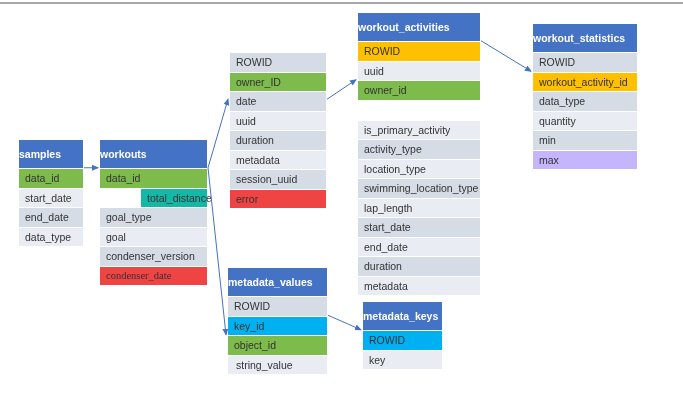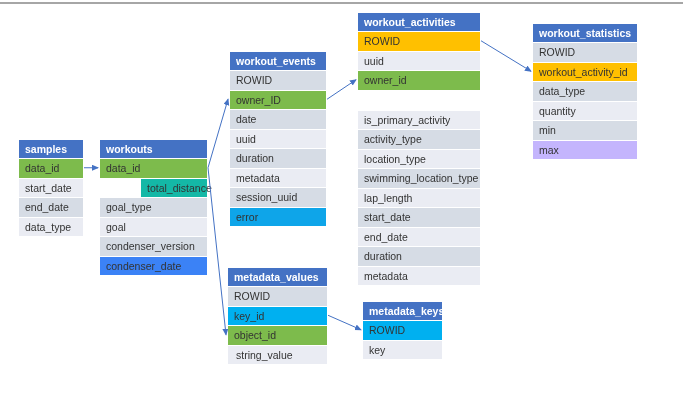--- a/index.html
+++ b/index.html
@@ -14,24 +14,23 @@
   .top-divider {
     position: absolute;
     left: 0; top: 2px;
     width: 100%; height: 2px;
   }
   .db-table {
     position: absolute;
     box-sizing: border-box;
   }
   .db-table .hdr {
-    height: 18px;
+    height: 28px;
     display: flex;
     align-items: center;
-    padding-left: 6px;
     box-sizing: border-box;
     font-size: 10.5px;
     font-weight: bold;
     color: #ffffff;
     white-space: nowrap;
   }
   .db-table .row {
     height: 19.5px;
     display: flex;
     align-items: center;
@@ -62,32 +61,31 @@
         <div class="row" style="background: rgb(214, 220, 229); color: rgb(51, 51, 51);">end_date</div>
         <div class="row" style="background: rgb(234, 236, 243); color: rgb(51, 51, 51);">data_type</div>
       </div>
       <div class="db-table" style="left: 100px; top: 140px; width: 107px;">
         <div class="hdr" style="background: rgb(68, 114, 196); color: rgb(255, 255, 255);">workouts</div>
         <div class="row" style="background: rgb(125, 187, 76); color: rgb(51, 51, 51);">data_id</div>
         <div class="row" style="background: #14b8a6; color: rgb(51, 51, 51); margin-left: 41px;">total_distance</div>
         <div class="row" style="background: rgb(214, 220, 229); color: rgb(51, 51, 51);">goal_type</div>
         <div class="row" style="background: rgb(234, 236, 243); color: rgb(51, 51, 51);">goal</div>
         <div class="row" style="background: rgb(214, 220, 229); color: rgb(51, 51, 51);">condenser_version</div>
-        <div class="row" style="background: #3b82f6; color: rgb(51, 51, 51);">condenser_date</div>
+        <div class="row" style="background: #ef4444; color: rgb(51, 51, 51); font-family: Liberation Serif, serif;">condenser_date</div>
       </div>
       <div class="db-table" style="left: 230px; top: 52px; width: 96px;">
-        <div class="hdr" style="background: rgb(68, 114, 196); color: rgb(255, 255, 255);">workout_events</div>
         <div class="row" style="background: rgb(214, 220, 229); color: rgb(51, 51, 51);">ROWID</div>
         <div class="row" style="background: rgb(125, 187, 76); color: rgb(51, 51, 51);">owner_ID</div>
         <div class="row" style="background: rgb(214, 220, 229); color: rgb(51, 51, 51);">date</div>
         <div class="row" style="background: rgb(234, 236, 243); color: rgb(51, 51, 51);">uuid</div>
         <div class="row" style="background: rgb(214, 220, 229); color: rgb(51, 51, 51);">duration</div>
         <div class="row" style="background: rgb(234, 236, 243); color: rgb(51, 51, 51);">metadata</div>
         <div class="row" style="background: rgb(214, 220, 229); color: rgb(51, 51, 51);">session_uuid</div>
-        <div class="row" style="background: #0ea5e9; color: rgb(51, 51, 51);">error</div>
+        <div class="row" style="background: #ef4444; color: rgb(51, 51, 51);">error</div>
       </div>
       <div class="db-table" style="left: 358px; top: 13px; width: 122px;">
         <div class="hdr" style="background: rgb(68, 114, 196); color: rgb(255, 255, 255);">workout_activities</div>
         <div class="row" style="background: rgb(255, 192, 0); color: rgb(51, 51, 51);">ROWID</div>
         <div class="row" style="background: rgb(234, 236, 243); color: rgb(51, 51, 51);">uuid</div>
         <div class="row" style="background: rgb(125, 187, 76); color: rgb(51, 51, 51);">owner_id</div>
         <div class="row" style="background: rgb(234, 236, 243); color: rgb(51, 51, 51); margin-top: 20px;">is_primary_activity</div>
         <div class="row" style="background: rgb(214, 220, 229); color: rgb(51, 51, 51);">activity_type</div>
         <div class="row" style="background: rgb(234, 236, 243); color: rgb(51, 51, 51);">location_type</div>
         <div class="row" style="background: rgb(214, 220, 229); color: rgb(51, 51, 51);">swimming_location_type</div>

